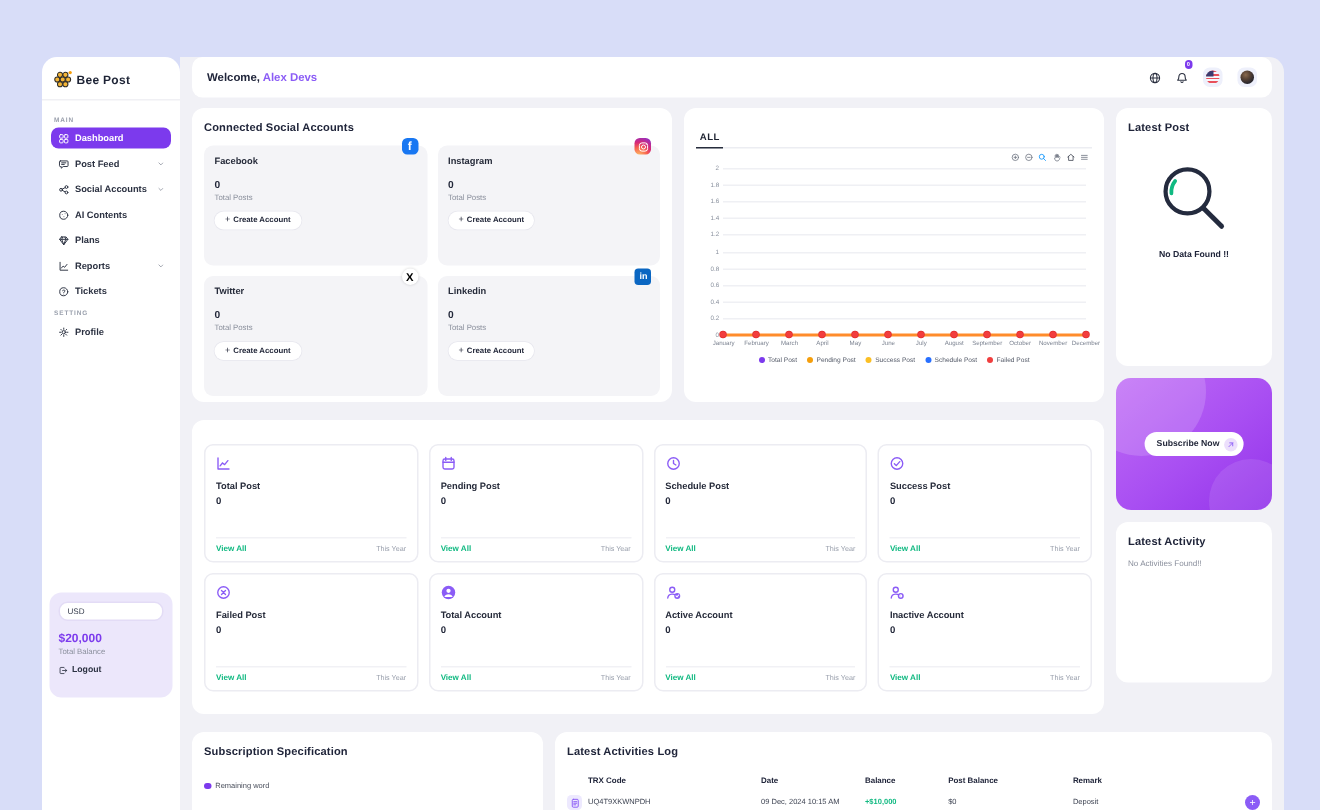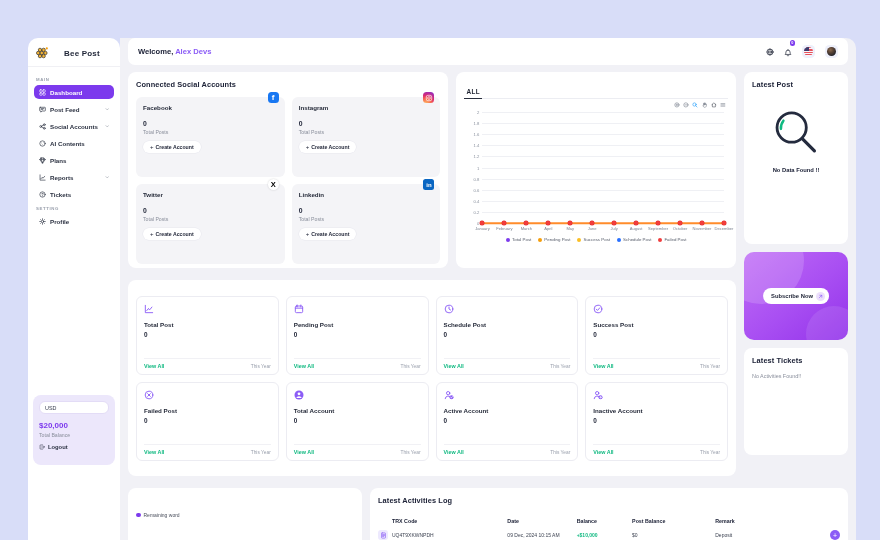--- a/index.html
+++ b/index.html
@@ -2,21 +2,21 @@
 <html><head>
 <meta charset="utf-8">
 <style>
   html,body{margin:0;padding:0;width:880px;height:540px;overflow:hidden;
     font-family:"Liberation Sans",sans-serif;background:#d8ddf8;}
   *{box-sizing:border-box;}
   .stage{position:absolute;inset:0;}
   
   .sidebar{position:absolute;left:28px;top:38px;width:92px;bottom:0;background:#fff;
     border-radius:10px 10px 0 0;}
-  .logo{display:flex;align-items:center;gap:16px;padding:9px 8px 7px 8px;border-bottom:1px solid #f0f0f4;cursor:pointer;}
+  .logo{display:flex;align-items:center;gap:3px;padding:9px 8px 7px 8px;border-bottom:1px solid #f0f0f4;cursor:pointer;}
   .logo-ic svg{width:12px;height:12px;display:block;}
   .logo-txt{font-size:8px;font-weight:700;color:#1e2436;letter-spacing:.2px;}
   .nav{padding:5px 6px;}
   .nav-label{font-size:4.3px;font-weight:700;color:#9aa0ad;letter-spacing:.6px;margin:5px 2px 3px;}
   .nav-item{display:flex;align-items:center;gap:4px;padding:3.5px 5px;border-radius:5px;
     color:#2c3242;margin-bottom:3px;cursor:pointer;}
   .nav-item .nav-txt{font-size:6.2px;font-weight:600;}
   .nav-ic{display:flex;}
   .nav-ic svg{width:7px;height:7px;}
   .chev{margin-left:auto;display:flex;color:#6a7080;}
@@ -641,28 +641,29 @@
             <span>Subscribe Now</span>
             <span class="sub-arrow">
                 <svg viewBox="0 0 10 10" fill="none" stroke="#8b5cf6" stroke-width="1.2" stroke-linecap="round" stroke-linejoin="round" xmlns="http://www.w3.org/2000/svg">
                   <path d="M2.5 7.5l5-5M3.5 2.5h4v4"></path>
                 </svg>
               </span>
           </button>
         </section>
 
         <section class="card activity">
-          <h2>Latest Tickets</h2>
+          <h2>Latest Activity</h2>
           <div class="empty">No Activities Found!!</div>
         </section>
       </div>
     </div>
 
     <div class="bottom">
       <section class="card subspec">
+        <h2>Subscription Specification</h2>
         <div class="spec-legend">
             <span class="leg2">
     <i style="background:#7c3aed"></i>
     <span>Remaining word</span>
             </span>
           </div>
       </section>
 
       <section class="card trxlog">
         <h2>Latest Activities Log</h2>

